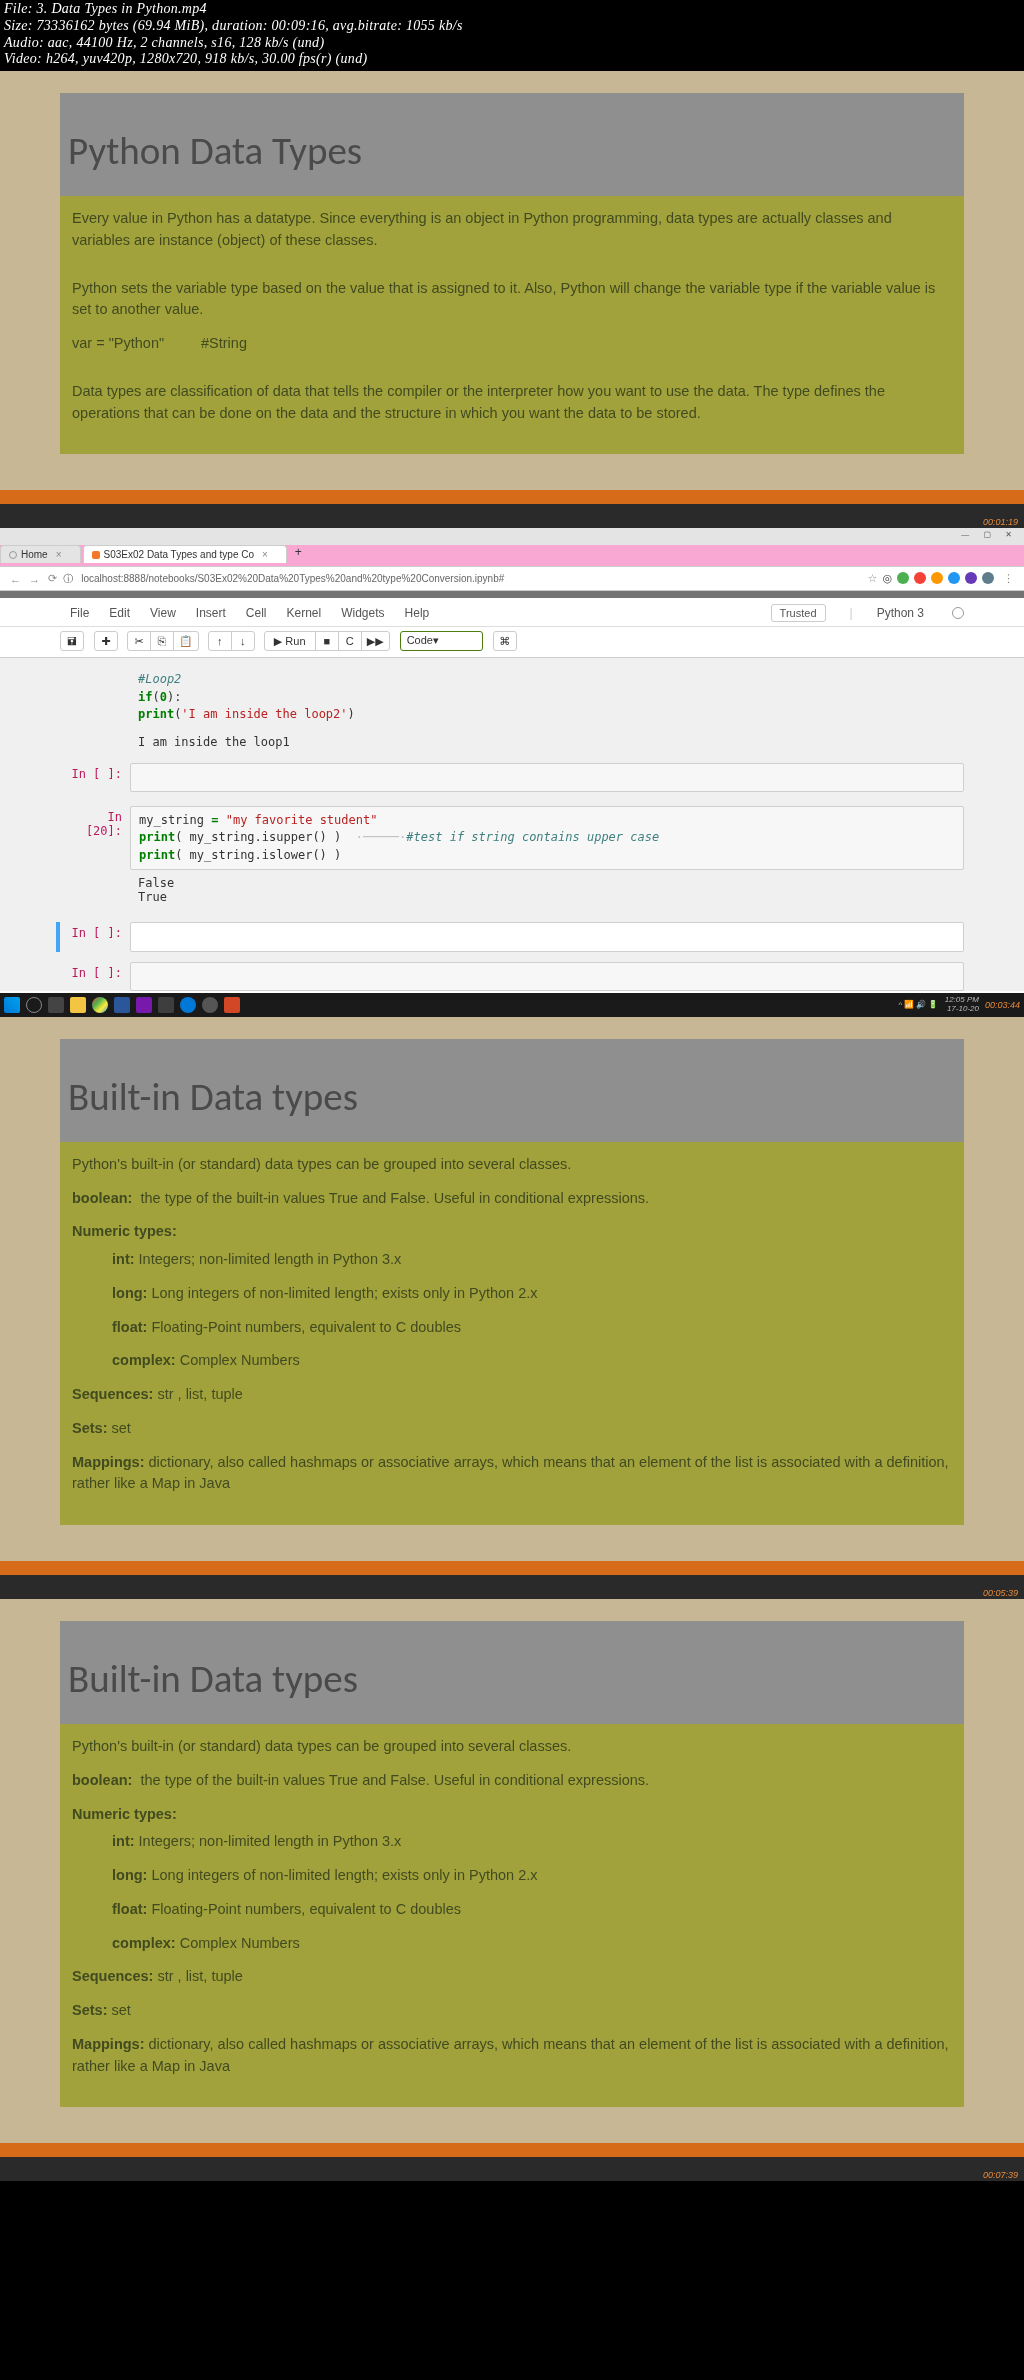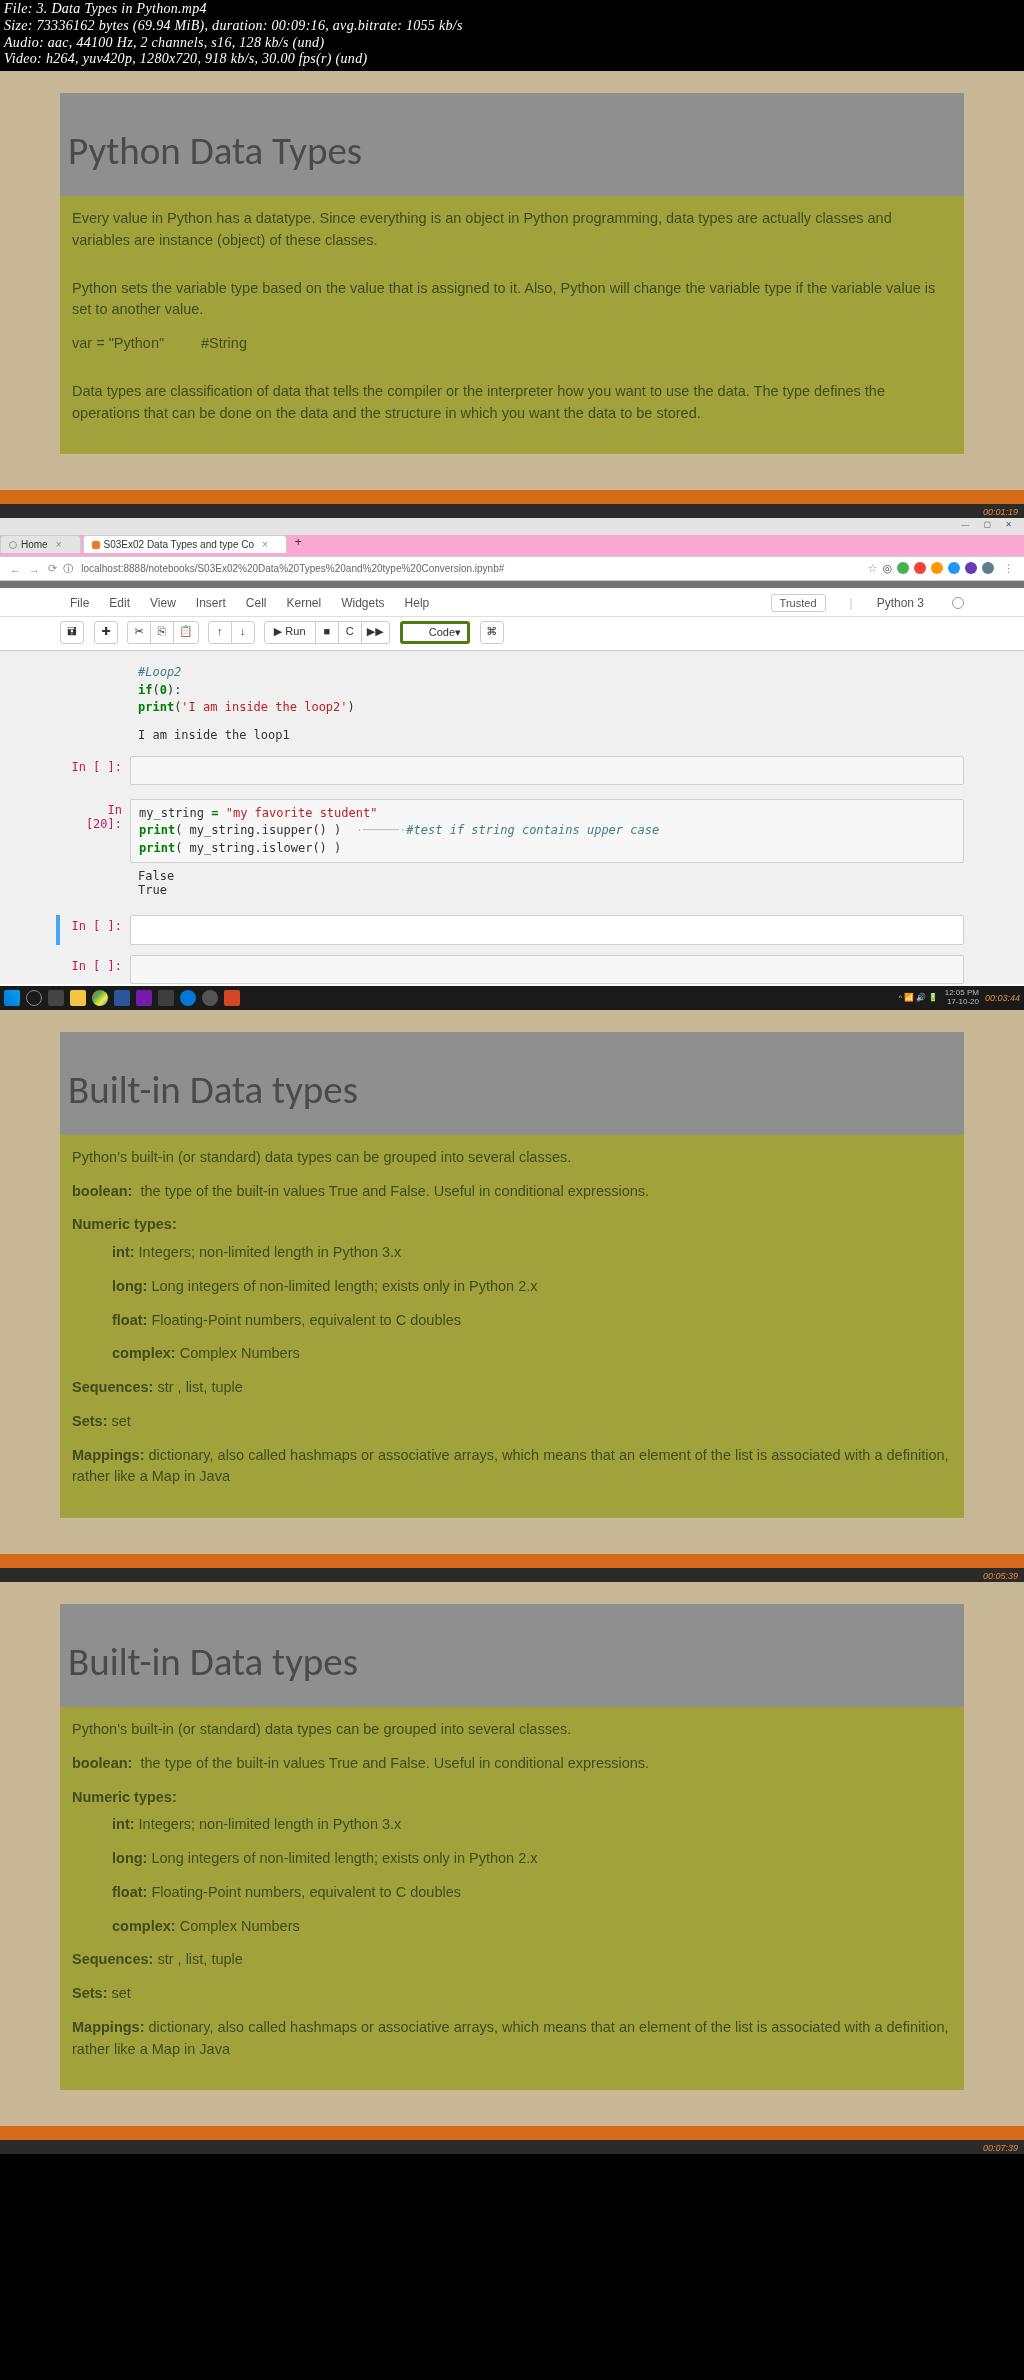--- a/index.html
+++ b/index.html
@@ -7,21 +7,21 @@
   .fileinfo { background:#000; color:#fff; font-style:italic; font-family:"Times New Roman",serif; font-size:14px; padding:1px 4px 3px; line-height:1.2; }
   .fileinfo div { letter-spacing:0.3px; }
   .slide { background:#c8b795; padding:22px 60px 36px; position:relative; }
   .slide-header { background:#8f8f8f; padding:34px 8px 22px 8px; }
   .slide-title { font-size:39px; font-weight:400; color:#4a4a4a; font-family:"Segoe UI",Calibri,Arial,sans-serif; }
   .slide-body { background:#a2a23d; padding:12px 12px 18px; font-size:14.5px; line-height:1.5; color:#424b1f; }
   .slide-body p { margin-bottom:12px; }
   .bold { font-weight:700; }
   .data-indent { padding-left:40px; margin-bottom:4px; }
   .orange-sep { height:14px; background:#d66b1a; }
-  .thin-bar { background:#2a2a2a; height:14px; position:relative; }
+  .thin-bar { background:#2a2a2a; height:24px; position:relative; }
   .timestamp { position:absolute; right:6px; bottom:1px; color:#e68a3a; font-size:9px; font-style:italic; }
   
   .browser-wrap { background:#fff; font-size:12px; }
   .win-title { height:17px; background:#e4e4e4; display:flex; justify-content:center; position:relative; }
   .win-ctrl { position:absolute; right:6px; top:2px; font-size:8px; letter-spacing:6px; color:#555; }
   .tabs-row { background:#f9a8d4; display:flex; border-bottom:1px solid #ccc; height:22px; align-items:flex-start; }
   .tab { padding:3px 18px 3px 8px; font-size:10px; border:1px solid #ccc; border-bottom:none; border-radius:4px 4px 0 0; margin-right:2px; position:relative; background:#e4e4e4; display:flex; align-items:center; }
   .tab.active { background:#fff; }
   .tab-close { margin-left:8px; font-size:10px; color:#888; }
   .tab-plus { font-size:12px; padding:0 6px; }
@@ -42,35 +42,35 @@
   .menu-item { padding:4px 10px; font-size:12px; color:#555; cursor:pointer; }
   .menu-right { margin-left:auto; display:flex; align-items:center; gap:24px; font-size:12px; color:#555; }
   .trusted { border:1px solid #ccc; border-radius:3px; padding:2px 8px; font-size:11px; }
   .kernel-ind { width:12px; height:12px; border:1px solid #999; border-radius:50%; margin-left:4px; }
   .tool-row { display:flex; padding:4px 60px 6px; border-bottom:1px solid #ccc; gap:2px; }
   .tool-btn { border:1px solid #ccc; border-radius:3px; padding:2px 5px; font-size:11px; background:#fff; min-width:24px; text-align:center; cursor:pointer; line-height:14px; }
   .tool-group { display:flex; gap:0; }
   .tool-group .tool-btn { border-radius:0; margin-left:-1px; }
   .tool-group .tool-btn:first-child { border-radius:3px 0 0 3px; }
   .tool-group .tool-btn:last-child { border-radius:0 3px 3px 0; }
-  .cell-sel { border:3px solid #4d7c0f; border-radius:3px; padding:2px 6px; font-size:11px; width:70px; display:flex; justify-content:flex-end; }
+  .cell-sel { border:1px solid #4d7c0f; border-radius:3px; padding:2px 6px; font-size:11px; width:83px; display:flex; justify-content:flex-start; }
   .nb-body { background:#f0f0f0; padding:6px 0 0; min-height:230px; }
   .cell-row { display:flex; margin:2px 60px; }
   .prompt { width:70px; text-align:right; padding:4px 8px; font-size:12px; font-family:monospace; color:#be185d; }
   .cell-input { flex:1; background:#f7f7f7; border:1px solid #cfcfcf; border-radius:2px; padding:5px 8px; font-family:monospace; font-size:12px; line-height:1.45; }
   .cell-out { flex:1; padding:4px 8px; font-family:monospace; font-size:12px; white-space:pre; }
   .cell-row.selected { border-left:4px solid #42a5f5; margin-left:56px; }
   .c-g { color:#408080; font-style:italic; }
   .c-k { color:#008000; font-weight:700; }
   .c-s { color:#ba2121; }
   
   .taskbar { height:24px; background:#1a1a1a; display:flex; align-items:center; padding:0 4px; gap:6px; }
   .tb-icon { width:16px; height:16px; border-radius:2px; }
   .tb-right { margin-left:auto; color:#bbb; font-size:8px; display:flex; align-items:center; gap:6px; }
-  .clock-box { text-align:right; line-height:1.1; }
+  .clock-box { text-align:right; line-height:1.1;font-style:italic; }
 </style>
 </head>
 <body>
 
 <div class="fileinfo">
   <div>File: 3. Data Types in Python.mp4</div>
   <div>Size: 73336162 bytes (69.94 MiB), duration: 00:09:16, avg.bitrate: 1055 kb/s</div>
   <div>Audio: aac, 44100 Hz, 2 channels, s16, 128 kb/s (und)</div>
   <div>Video: h264, yuv420p, 1280x720, 918 kb/s, 30.00 fps(r) (und)</div>
 </div>

